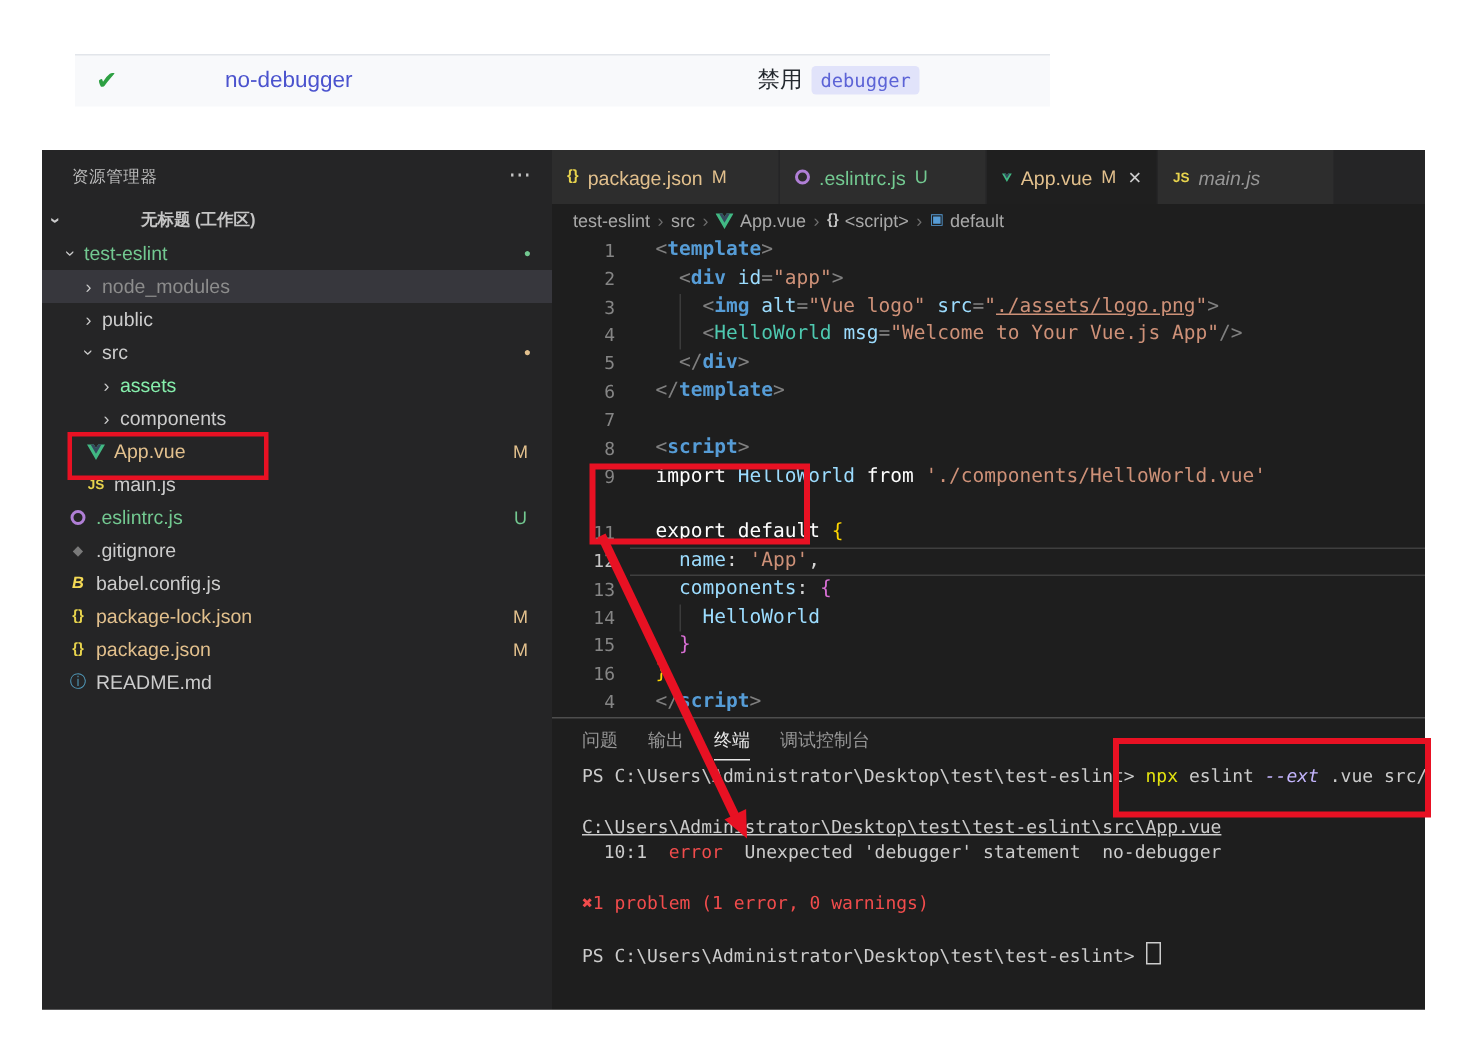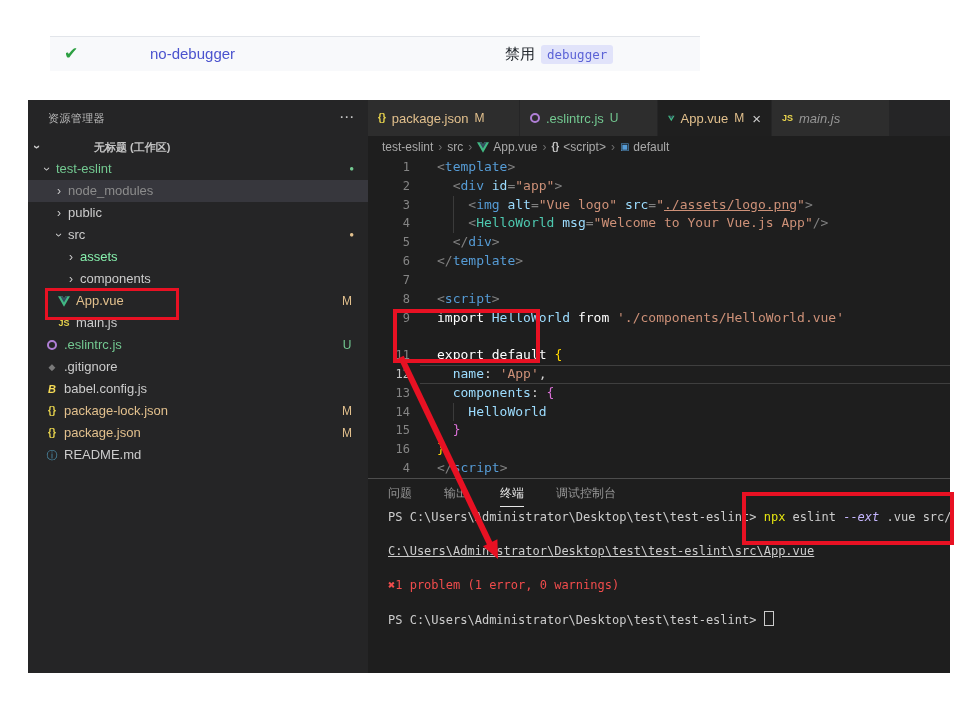--- a/index.html
+++ b/index.html
@@ -63,28 +63,28 @@
   
   .editor{position:relative;height:320px;flex:none;overflow:hidden;
           font-family:"DejaVu Sans Mono","Liberation Mono",monospace;font-size:13px;}
   .code-line{position:absolute;left:0;right:0;height:19px;line-height:19px;white-space:pre;}
   .ln{position:absolute;left:0;top:0;width:42px;text-align:right;color:#858585;font-size:12px;}
   .ln.cur{color:#c6c6c6;}
   .codetxt{position:absolute;left:69px;top:0;white-space:pre;}
   .gitbar{position:absolute;left:57px;top:1px;bottom:1px;width:3px;background:#2791c9;}
   .curline{position:absolute;left:52px;right:0;top:0;bottom:0;border-top:1px solid #3f3f3f;border-bottom:1px solid #3f3f3f;}
   .guide{position:absolute;top:0;bottom:0;width:1px;background:#3b3b3b;}
-  .tk-tag{color:#569cd6;} .tk-p{color:#808080;} .tk-attr{color:#9cdcfe;}
+  .tk-tag{color:#569cd6;font-weight:bold;} .tk-p{color:#808080;} .tk-attr{color:#9cdcfe;}
   .tk-str{color:#ce9178;} .tk-kw{color:#ffffff;} .tk-comp{color:#4ec9b0;}
   .tk-txt{color:#d4d4d4;} .tk-brace{color:#ffd700;} .tk-brace2{color:#da70d6;}
   .tk-vrb{color:#9cdcfe;} .tk-link{color:#ce9178;text-decoration:underline;}
 
   
   .panel{flex:1;border-top:1px solid #4d4d4d;position:relative;background:#1e1e1e;}
-  .panel-tabs{position:absolute;left:20px;top:0;height:28px;display:flex;align-items:center;gap:32px;
+  .panel-tabs{position:absolute;left:20px;top:0;height:28px;display:flex;align-items:center;gap:20px;
               font-size:12px;color:#969696;}
   .ptab{position:relative;cursor:pointer;white-space:nowrap;}
   .ptab.active{color:#e7e7e7;}
   .ptab.active::after{content:"";position:absolute;left:0;right:0;bottom:-5px;border-bottom:1px solid #e7e7e7;}
   .terminal{position:absolute;left:20px;top:30px;right:4px;bottom:0;
             font-family:"DejaVu Sans Mono","Liberation Mono",monospace;font-size:12px;line-height:17px;}
   .tline{height:17px;white-space:pre;color:#cccccc;}
   .t-cmd{color:#e5e510;} .t-param{color:#c4b5fd;font-style:italic;} .t-err{color:#f14c4c;}
   .t-lnk{color:#cccccc;text-decoration:underline;cursor:pointer;}
   .t-cursor{display:inline-block;width:8px;height:13px;border:1px solid #cccccc;vertical-align:-2px;}
@@ -278,20 +278,21 @@
         <div class="panel-tabs" id="panelTabs">
             <span class="ptab">问题</span>
             <span class="ptab">输出</span>
             <span class="ptab active">终端</span>
             <span class="ptab">调试控制台</span>
           </div>
         <div class="terminal" id="terminal">
             <div class="tline"><span class="">PS C:\Users\Administrator\Desktop\test\test-eslint&gt; </span><span class="t-cmd">npx</span><span class=""> eslint </span><span class="t-param">--ext</span><span class=""> .vue src/</span></div>
             <div class="tline"></div>
             <div class="tline"><span class="t-lnk">C:\Users\Administrator\Desktop\test\test-eslint\src\App.vue</span></div>
+            <div class="tline"><span class="">  10:1  </span><span class="t-err">error</span><span class="">  Unexpected 'debugger' statement  no-debugger</span></div>
             <div class="tline"></div>
             <div class="tline"><span class="t-err">✖1 problem (1 error, 0 warnings)</span></div>
             <div class="tline"></div>
             <div class="tline"><span class="">PS C:\Users\Administrator\Desktop\test\test-eslint&gt; </span><span class="t-cursor"></span></div>
           </div>
       </div>
     </div>
 
   </div>
 

